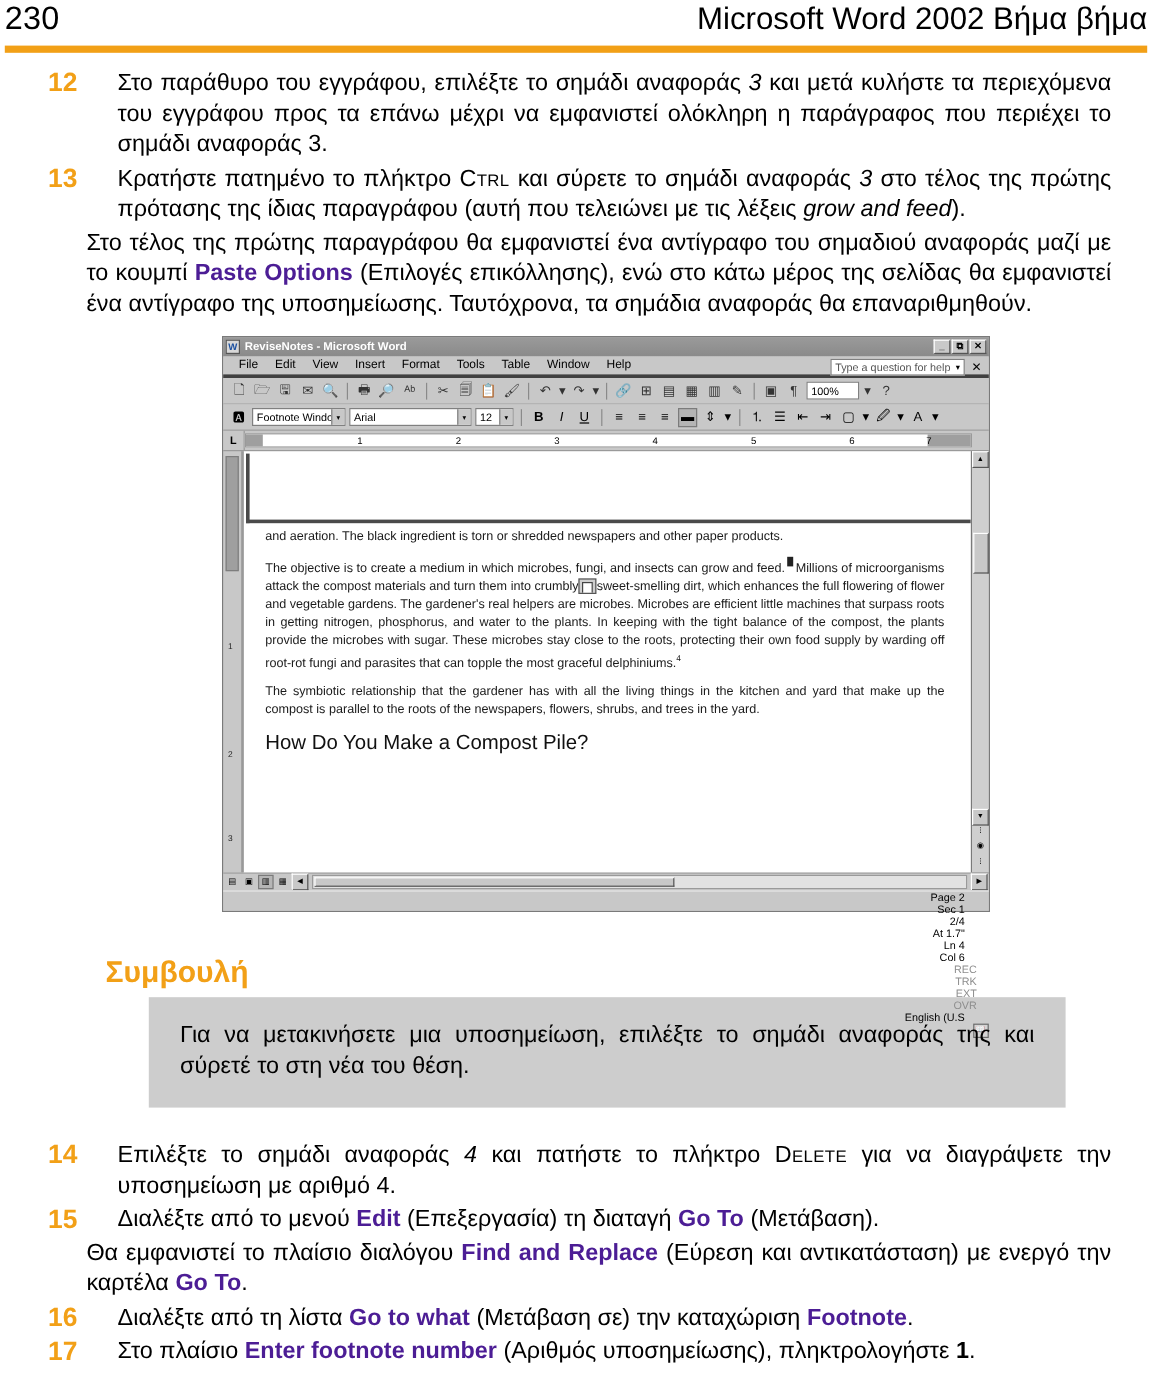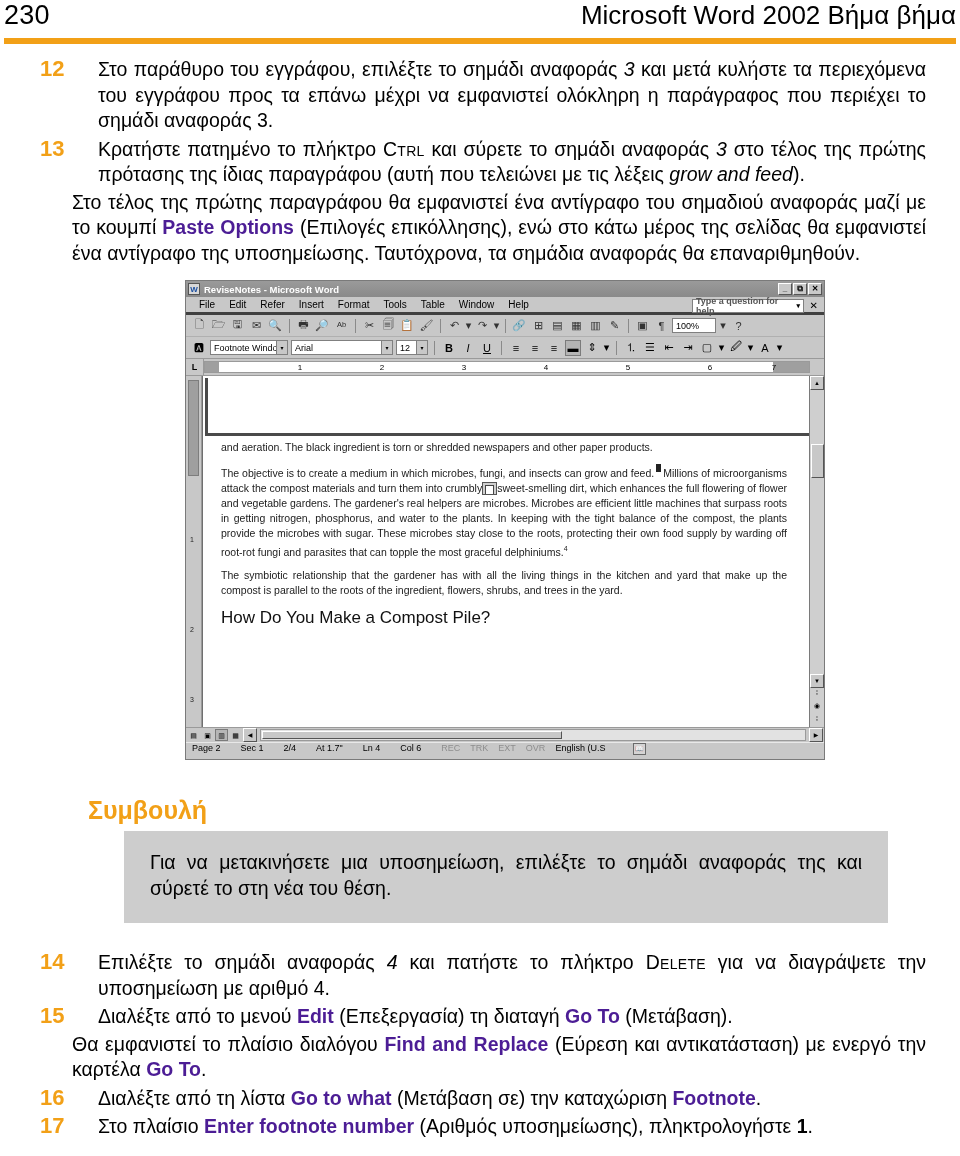--- a/index.html
+++ b/index.html
@@ -146,21 +146,20 @@
     position: absolute;
     right: 20px; top: 2px;
     width: 112px; height: 14px;
     background: #fff;
     border: 1px solid #808080;
     font-size: 9px;
     color: #555;
     padding: 1px 3px;
     display: flex; align-items: center;
     justify-content: space-between;
-    font-weight: bold;
   }
   .askbox .arr { color: #000; font-size: 7px; }
   .askx { position: absolute; right: 6px; top: 3px; font-size: 10px; }
 
   .toolbar {
     height: 22px;
     background: #c8c8c8;
     display: flex; align-items: center;
     padding-left: 5px;
     gap: 2px;
@@ -372,23 +371,24 @@
     position: absolute; left: 1px; top: 1px; bottom: 1px;
     width: 300px;
     background: #c8c8c8;
     border: 1px solid #fff;
     border-right-color: #555; border-bottom-color: #555;
   }
   .statusbar {
     height: 17px;
     background: #c8c8c8;
     border-top: 1px solid #e8e8e8;
-    display: flex; align-items: flex-start;
+    display: flex; align-items: flex-end;
     font-size: 9px;
     padding-left: 6px;
+    flex-direction: column;
   }
   .stat { margin-right: 20px; white-space: nowrap; }
   .stat.dim { color: #8e8e8e; margin-right: 10px; }
   .statspell {
     width: 13px; height: 12px;
     border: 1px solid #6a6a6a;
     background: #d4d4d4;
     margin-left: 8px;
     font-size: 7px; text-align: center; line-height: 10px;
   }
@@ -445,21 +445,21 @@
       <div class="winbtns">
         <div class="winbtn">_</div>
         <div class="winbtn">⧉</div>
         <div class="winbtn">✕</div>
       </div>
     </div>
 
     <div class="menubar">
       <div class="menuitem">File</div>
       <div class="menuitem">Edit</div>
-      <div class="menuitem">Refer</div>
+      <div class="menuitem">View</div>
       <div class="menuitem">Insert</div>
       <div class="menuitem">Format</div>
       <div class="menuitem">Tools</div>
       <div class="menuitem">Table</div>
       <div class="menuitem">Window</div>
       <div class="menuitem">Help</div>
       <div class="askbox">
         <span>Type a question for help</span>
         <span class="arr">▾</span>
       </div>
@@ -564,21 +564,21 @@
         <div class="vnum" style="top:320px">3</div>
       </div>
 
       <div class="page">
         <div class="pagetop"></div>
         <div class="doctext">
           <p>and aeration. The black ingredient is torn or shredded newspapers and other paper products.</p>
           <p>
             <span>The objective is to create a medium in which microbes, fungi, and insects can grow and feed.</span><span class="fnmark"></span><span>Millions of microorganisms attack the compost materials and turn them into crumbly</span><span class="pasteopts"></span><span>sweet-smelling dirt, which enhances the full flowering of flower and vegetable gardens. The gardener's real helpers are microbes. Microbes are efficient little machines that surpass roots in getting nitrogen, phosphorus, and water to the plants. In keeping with the tight balance of the compost, the plants provide the microbes with sugar. These microbes stay close to the roots, protecting their own food supply by warding off root-rot fungi and parasites that can topple the most graceful delphiniums.</span><span class="sup">4</span>
           </p>
-          <p>The symbiotic relationship that the gardener has with all the living things in the kitchen and yard that make up the compost is parallel to the roots of the ingredient, flowers, shrubs, and trees in the yard.</p>
+          <p>The symbiotic relationship that the gardener has with all the living things in the kitchen and yard that make up the compost is parallel to the roots of the newspapers, flowers, shrubs, and trees in the yard.</p>
           <div class="doc-h2">How Do You Make a Compost Pile?</div>
         </div>
       </div>
 
       <div class="vscroll">
         <div class="sbtn">▲</div>
         <div class="sthumb"></div>
         <div class="strack"></div>
         <div class="sbtn">▼</div>
         <div class="browsebtns">

